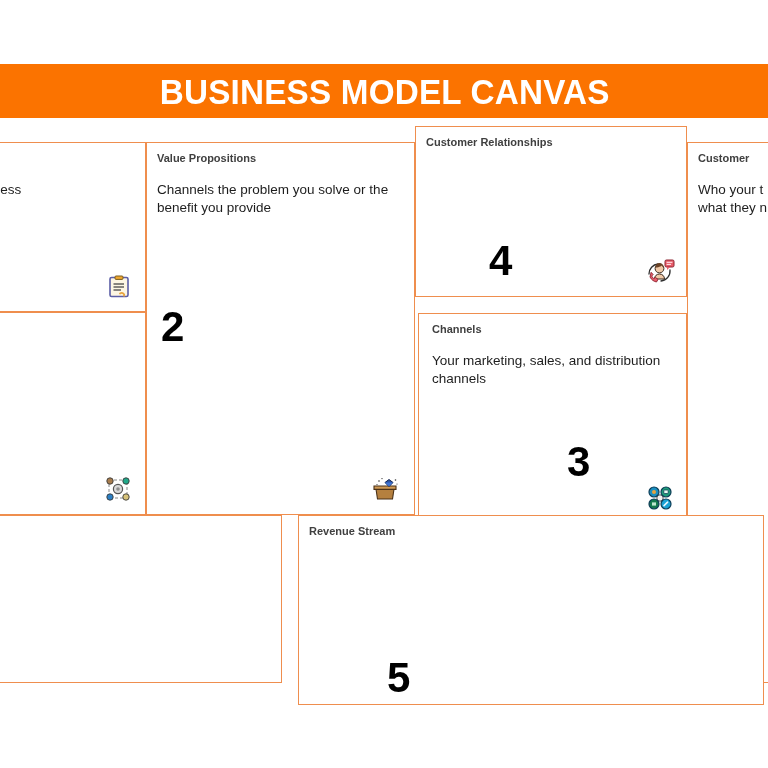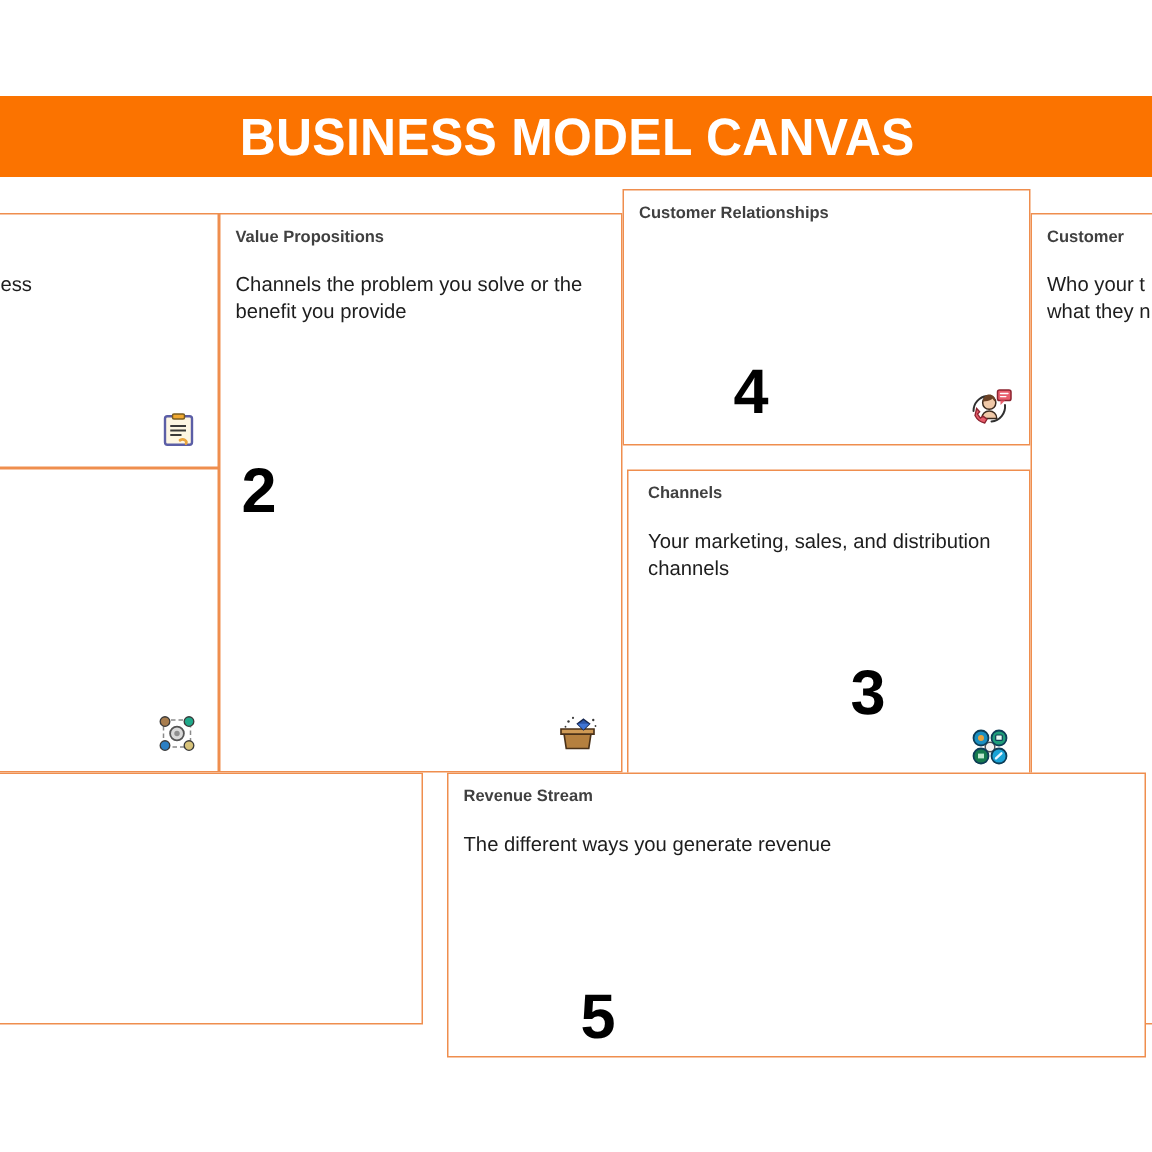--- a/index.html
+++ b/index.html
@@ -209,18 +209,17 @@
   <div class="cell" id="cell-cost-structure">
     <div class="cell-inner">
       <div class="cell-title"></div>
       <div class="cell-desc"></div>
     </div>
   </div>
 
   <div class="cell" id="cell-revenue">
     <div class="cell-inner">
       <div class="cell-title">Revenue Stream</div>
-      <div class="cell-desc">The different ways you generate revenue</div>
     </div>
     <div class="cell-number" style="left:88px; top:141px;">5</div>
   </div>
 
 </div>
 
 </body></html>

